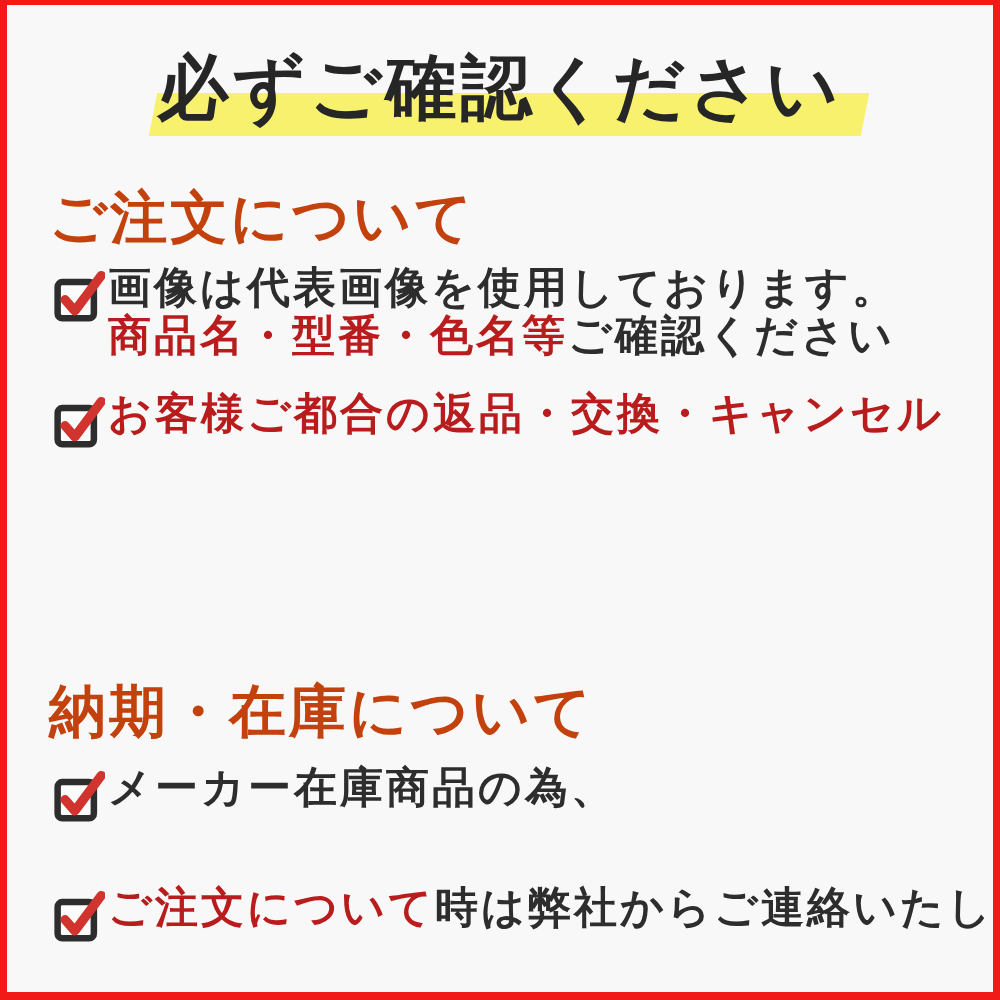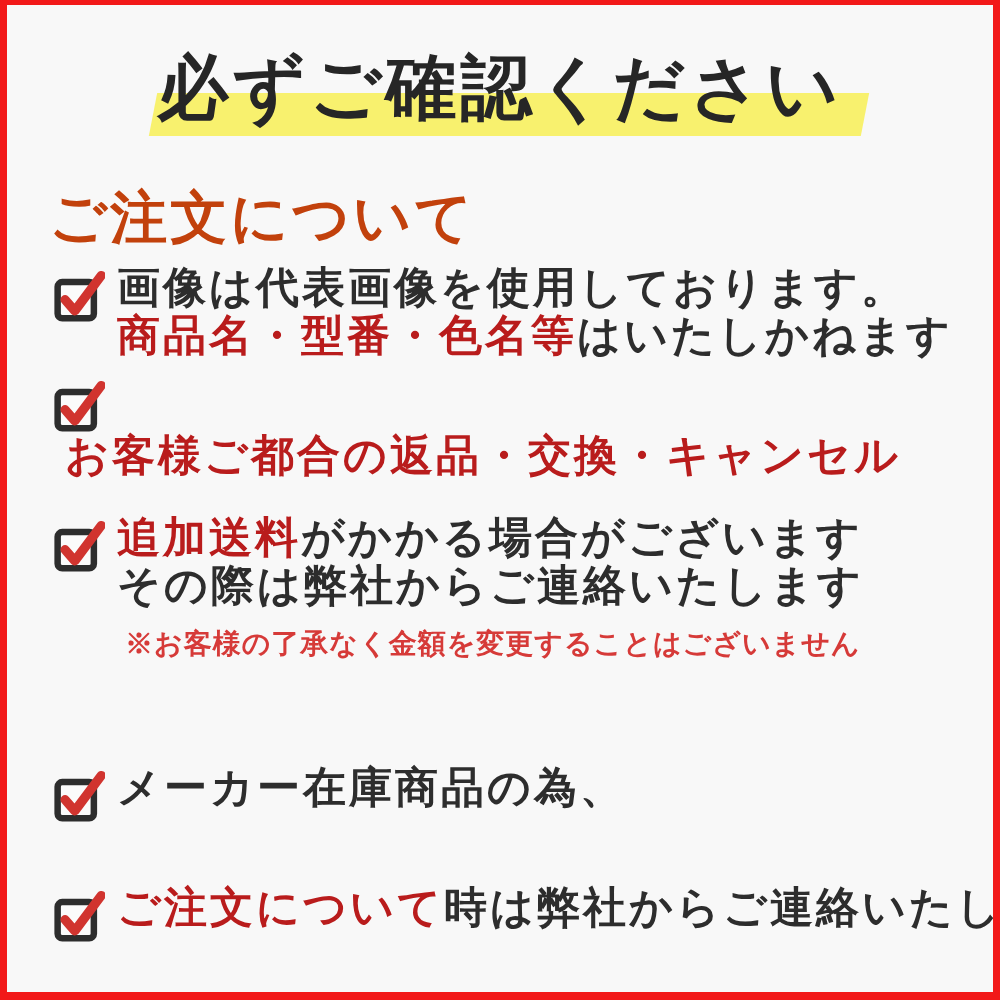--- a/index.html
+++ b/index.html
@@ -38,30 +38,30 @@
     white-space:nowrap;
   }
   .heading-1 { top:186px; }
   .heading-2 { top:680px; }
   
   .item {
     position:absolute; left:46px;
     display:flex; align-items:flex-start;
   }
   .item-1 { top:262px; }
-  .item-2 { top:372px;flex-direction:column; }
+  .item-2 { top:388px; }
   .item-3 { top:512px; }
   .item-4 { top:762px;text-align:right; }
   .item-5 { top:882px; }
   .checkbox { flex:0 0 auto; width:52px; margin-top:0; }
   .checkbox svg { display:block; width:52px; height:58px; }
   .item-text {
     font-size:43px; line-height:1.12; letter-spacing:3px;
     white-space:nowrap;
-    margin-left:12px;
+    margin-left:3px;
   }
   .seg-black { color:#2d2d2d; }
   .seg-red   { color:#b91c1c; }
   .note {
     font-size:28px; line-height:1.2; letter-spacing:1px;
     color:#d63a38;
     margin-top:16px; margin-left:8px;
     white-space:nowrap;
   }
 </style>
@@ -79,50 +79,38 @@
 
   <div class="item item-1">
     <span class="checkbox">
       <svg viewBox="0 0 56 60" aria-hidden="true">
         <rect x="5" y="15" width="39" height="39" rx="5" fill="#fbfbfb" stroke="#2d2d2d" stroke-width="7"></rect>
         <polyline points="13,34 23.5,46 52,8" fill="none" stroke="#d1342f" stroke-width="10" stroke-linecap="round" stroke-linejoin="round"></polyline>
       </svg>
     </span>
     <div class="item-text">
       <div><span class="seg-black">画像は代表画像を使用しております。</span></div>
-      <div><span class="seg-red">商品名・型番・色名等</span><span class="seg-black">はいたしかねます</span></div>
+      <div><span class="seg-red">商品名・型番・色名等</span><span class="seg-black">ご確認ください</span></div>
     </div>
   </div>
 
   <div class="item item-2">
     <span class="checkbox">
       <svg viewBox="0 0 56 60" aria-hidden="true">
         <rect x="5" y="15" width="39" height="39" rx="5" fill="#fbfbfb" stroke="#2d2d2d" stroke-width="7"></rect>
         <polyline points="13,34 23.5,46 52,8" fill="none" stroke="#d1342f" stroke-width="10" stroke-linecap="round" stroke-linejoin="round"></polyline>
       </svg>
     </span>
     <div class="item-text">
       <div><span class="seg-red">お客様ご都合の返品・交換・キャンセル</span></div>
     </div>
   </div>
 
-  <div class="item item-3">
-    <span class="checkbox">
-      <svg viewBox="0 0 56 60" aria-hidden="true">
-        <rect x="5" y="15" width="39" height="39" rx="5" fill="#fbfbfb" stroke="#2d2d2d" stroke-width="7"></rect>
-        <polyline points="13,34 23.5,46 52,8" fill="none" stroke="#d1342f" stroke-width="10" stroke-linecap="round" stroke-linejoin="round"></polyline>
-      </svg>
-    </span>
-    <div class="item-text">
-      <div><span class="seg-red">追加送料</span><span class="seg-black">がかかる場合がございます</span></div>
-      <div><span class="seg-black">その際は弊社からご連絡いたします</span></div>
-      <div class="note">※お客様の了承なく金額を変更することはございません</div>
-    </div>
-  </div>
 
+  <div class="heading heading-2">納期・在庫について</div>
 
   <div class="item item-4">
     <span class="checkbox">
       <svg viewBox="0 0 56 60" aria-hidden="true">
         <rect x="5" y="15" width="39" height="39" rx="5" fill="#fbfbfb" stroke="#2d2d2d" stroke-width="7"></rect>
         <polyline points="13,34 23.5,46 52,8" fill="none" stroke="#d1342f" stroke-width="10" stroke-linecap="round" stroke-linejoin="round"></polyline>
       </svg>
     </span>
     <div class="item-text">
       <div><span class="seg-black">メーカー在庫商品の為、</span></div>

